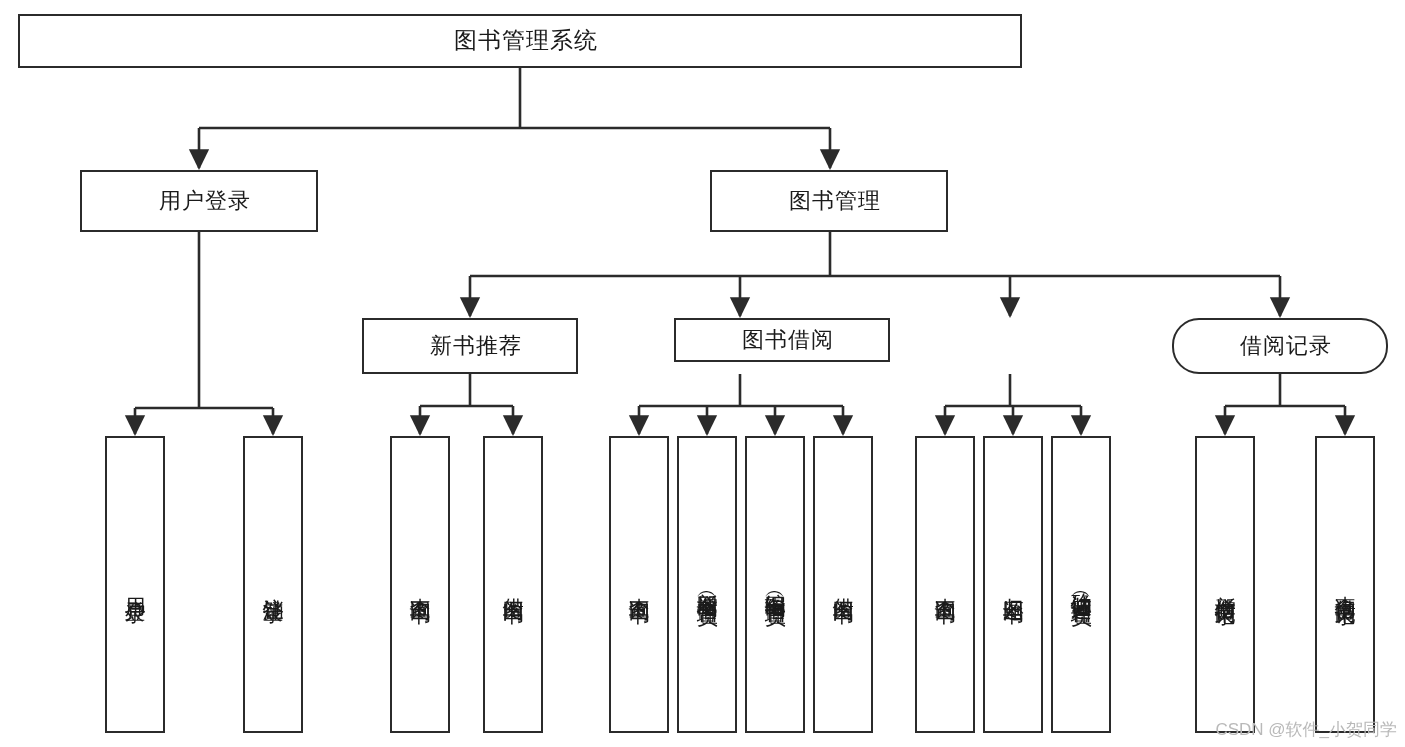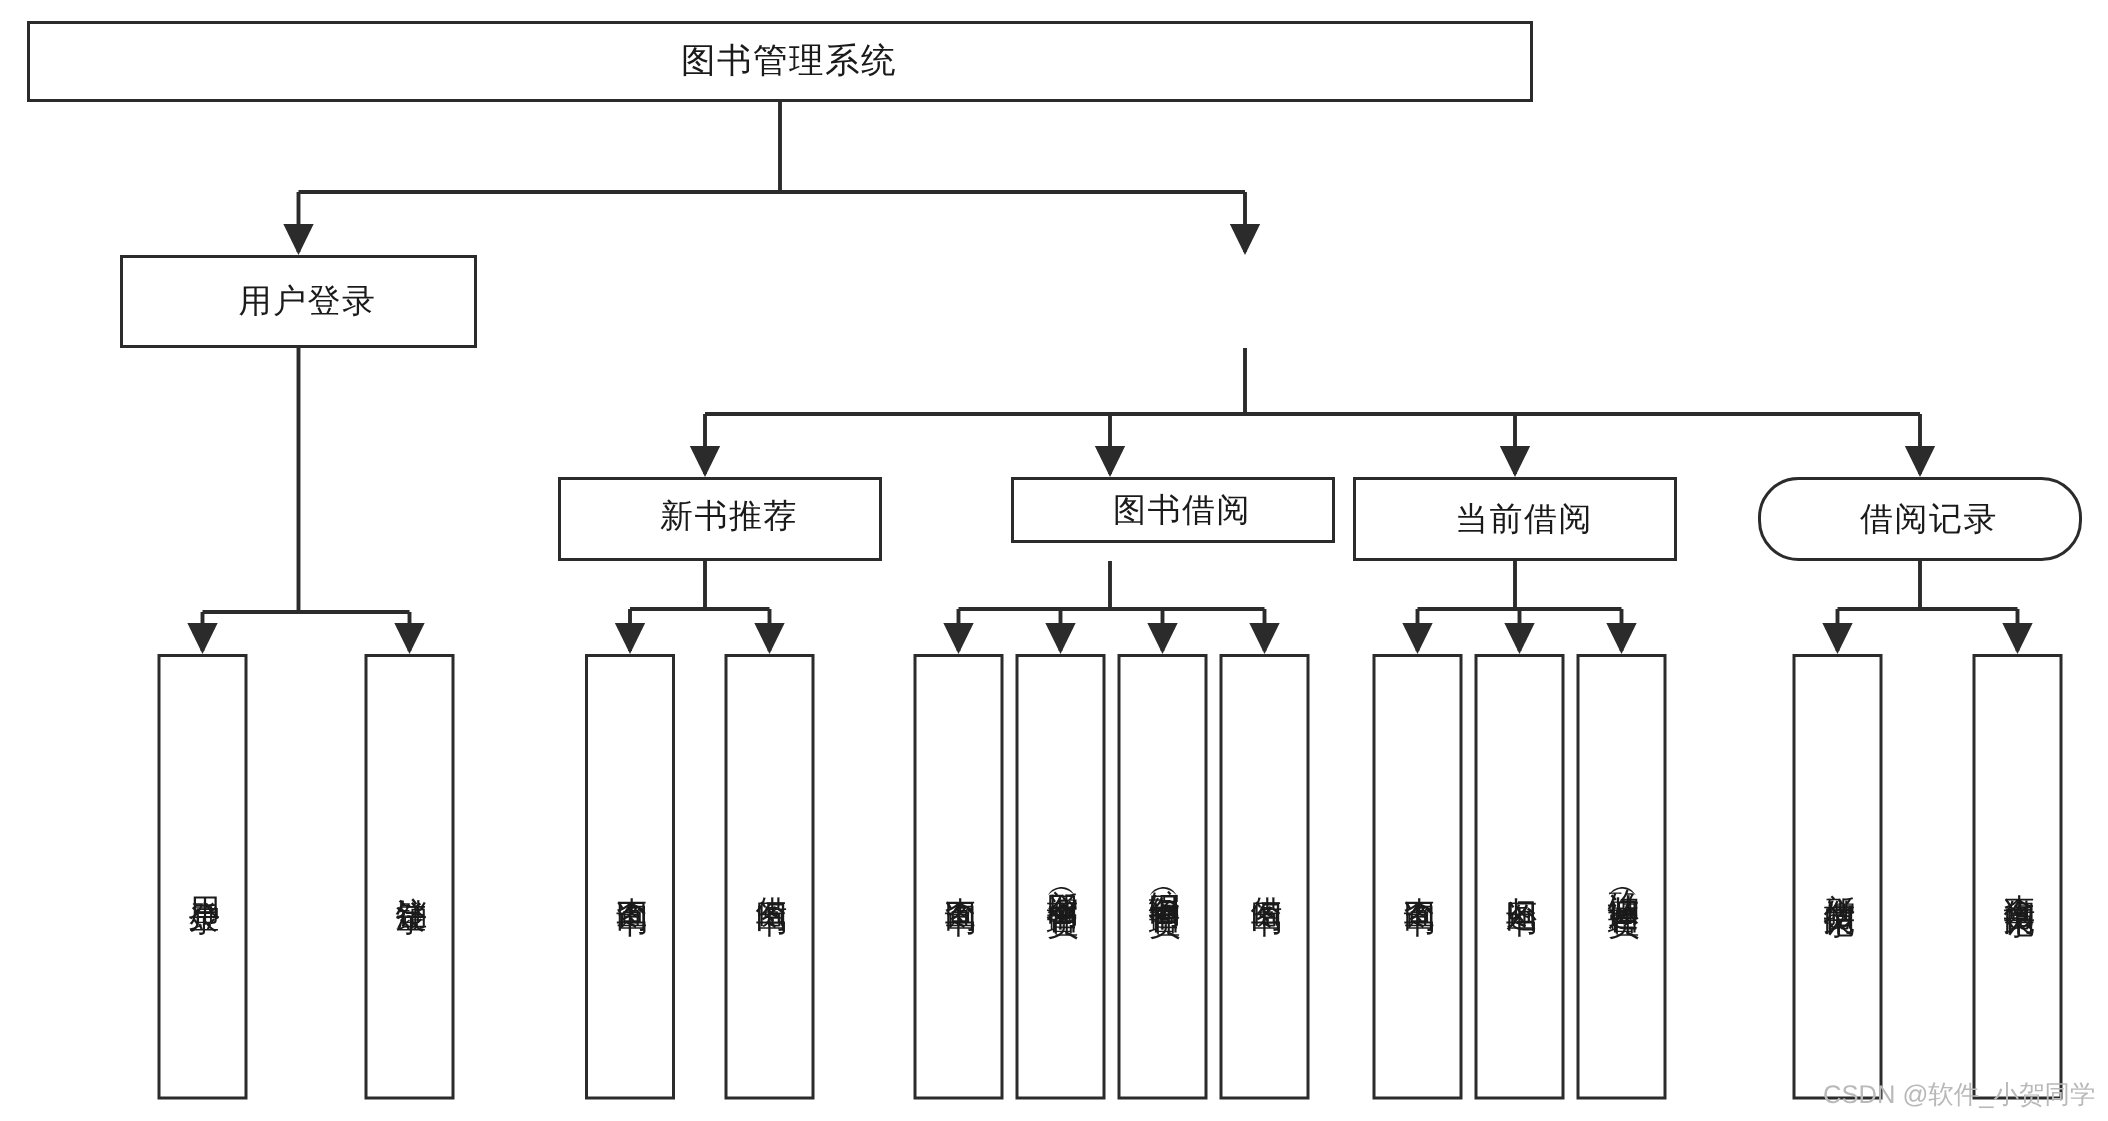--- a/index.html
+++ b/index.html
@@ -133,30 +133,30 @@
     </g>
   </svg>
 
   <div class="node horiz root" style="left:18px; top:14px; width:1004px; height:54px;">
     <span class="label">图书管理系统</span>
   </div>
 
   <div class="node horiz" style="left:80px; top:170px; width:238px; height:62px;">
     <span class="label">用户登录</span>
   </div>
-
-  <div class="node horiz" style="left:372px; top:318px; width:216px; height:56px;font-family:Liberation Mono, monospace;">
+  <div class="node horiz" style="left:710px; top:170px; width:238px; height:62px;">
+    <span class="label">图书管理</span>
+  </div>
+
+  <div class="node horiz" style="left:362px; top:318px; width:216px; height:56px;">
     <span class="label">新书推荐</span>
   </div>
   <div class="node horiz" style="left:632px; top:318px; width:216px; height:44px;margin-left:42px;">
     <span class="label">图书借阅</span>
   </div>
-  <div class="node horiz" style="left:902px; top:318px; width:216px; height:56px;">
-    <span class="label">当前借阅</span>
-  </div>
   <div class="node horiz" style="left:1172px; top:318px; width:216px; height:56px;border-radius:27px;">
     <span class="label">借阅记录</span>
   </div>
 
   <div class="node vert" style="left:105px; top:436px; width:60px; height:297px;">
     <span class="label">用户登录</span>
   </div>
   <div class="node vert" style="left:243px; top:436px; width:60px; height:297px;">
     <span class="label">注销登录</span>
   </div>

